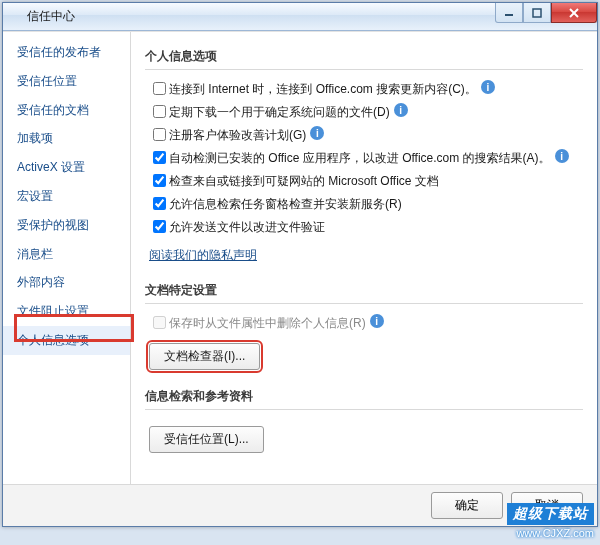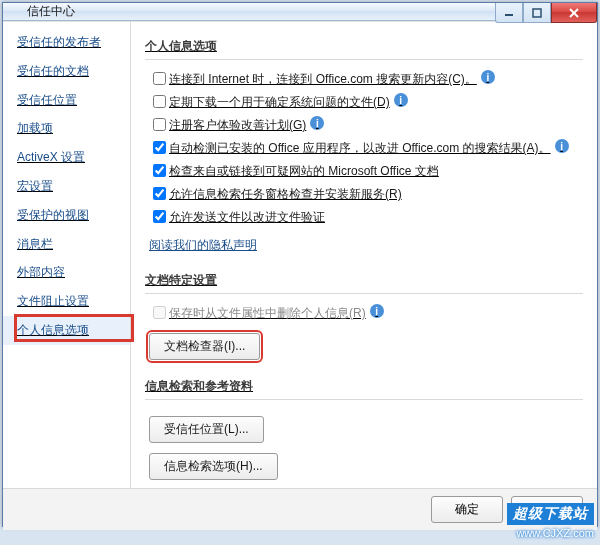--- a/index.html
+++ b/index.html
@@ -6,21 +6,21 @@
   body { margin: 0; background: #d9e4f1; width: 600px; height: 545px; overflow: hidden; position: relative; }
   .window { width: 596px; height: 525px; margin: 2px; background: #fff; border: 1px solid #5a7ca8; box-shadow: 0 0 4px rgba(0,0,0,.3); display: flex; flex-direction: column; }
   .titlebar { height: 28px; background: linear-gradient(#f7fbff,#dce9f7 45%,#cfe0f2 46%,#e8f1fb); display: flex; align-items: center; padding: 0 0 0 24px; position: relative; border-bottom: 1px solid #9db7d6; }
   .titlebar .title { font-size: 12px; color: #1a1a1a; }
   .winbtns { position: absolute; right: 0; top: 0; display: flex; }
   .winbtn { width: 28px; height: 20px; margin-top:0; display:flex; align-items:center; justify-content:center; }
   .winbtn svg { display:block; }
   .winbtn.min, .winbtn.max { background: linear-gradient(#e9f2fb,#d3e3f3); border:1px solid #8ea9c9; border-top:none; }
   .winbtn.min { border-radius: 0 0 0 3px; }
   .winbtn.close { width: 46px; background: linear-gradient(#f07a78,#d94b44 45%,#c83530 46%,#e2615b); border:1px solid #8a2c28; border-top:none; border-radius:0 0 3px 0; }
-  .body { flex:1; display:flex; border-top:1px solid #e3e3e3;text-decoration:underline; }
+  .body { flex:1; display:flex; border-top:1px solid #e3e3e3; }
   .sidebar { width: 128px; background:#fff; border-right:1px solid #d9d9d9; padding-top:6px; }
   .side-item { font-size:12px; color:#1a4e8a; padding:6px 8px 6px 14px; cursor:default; line-height:1.4; }
   .side-item.selected { background:#e8f0fb; }
   .side-highlight { position:absolute; border:3px solid #d93a2f; pointer-events:none; }
   .content { flex:1; padding: 10px 14px 4px 14px; overflow:hidden; font-size:12px; color:#1a1a1a; }
   .section-title { font-size:12px; font-weight:bold; color:#3b3b3b; margin:6px 0 4px; }
   .section-sep { border-top:1px solid #d9d9d9; margin:4px 0 10px; }
   .opt-row { display:flex; align-items:flex-start; margin:5px 0 5px 4px; line-height:1.5; }
   .opt-row input[type=checkbox] { margin-top:2px; }
   .info-icon { display:inline-flex; width:14px; height:14px; border-radius:50%; background:#4a90d9; color:#fff; font-size:10px; font-weight:bold; align-items:center; justify-content:center; margin-left:4px; vertical-align:middle; }
@@ -56,22 +56,22 @@
             <line x1="2" y1="1" x2="10" y2="9" stroke="#fff" stroke-width="2"></line>
             <line x1="10" y1="1" x2="2" y2="9" stroke="#fff" stroke-width="2"></line>
           </svg>
         </div>
     </div>
   </div>
 
   <div class="body">
     <div class="sidebar">
       <div class="side-item">受信任的发布者</div>
+      <div class="side-item">受信任位置</div>
       <div class="side-item">受信任的文档</div>
-      <div class="side-item">受信任位置</div>
       <div class="side-item">加载项</div>
       <div class="side-item">ActiveX 设置</div>
       <div class="side-item">宏设置</div>
       <div class="side-item">受保护的视图</div>
       <div class="side-item">消息栏</div>
       <div class="side-item">外部内容</div>
       <div class="side-item">文件阻止设置</div>
       <div class="side-item selected">个人信息选项</div>
     </div>
 
@@ -124,21 +124,20 @@
         <span class="opt-label disabled-label">保存时从文件属性中删除个人信息(R)</span>
         <span class="info-icon">i</span>
       </div>
 
       <div class="btn red-outline">文档检查器(I)...</div>
 
       <div class="section-title" style="margin-top:14px">信息检索和参考资料</div>
       <div class="section-sep"></div>
 
       <div><div class="btn">受信任位置(L)...</div></div>
-      <div><div class="btn">信息检索选项(H)...</div></div>
     </div>
   </div>
 
   <div class="footer">
     <div class="fbtn">确定</div>
     <div class="fbtn">取消</div>
   </div>
 </div>
 
 <div class="side-highlight" style="left:14px; top:314px; width:120px; height:28px;"></div>

